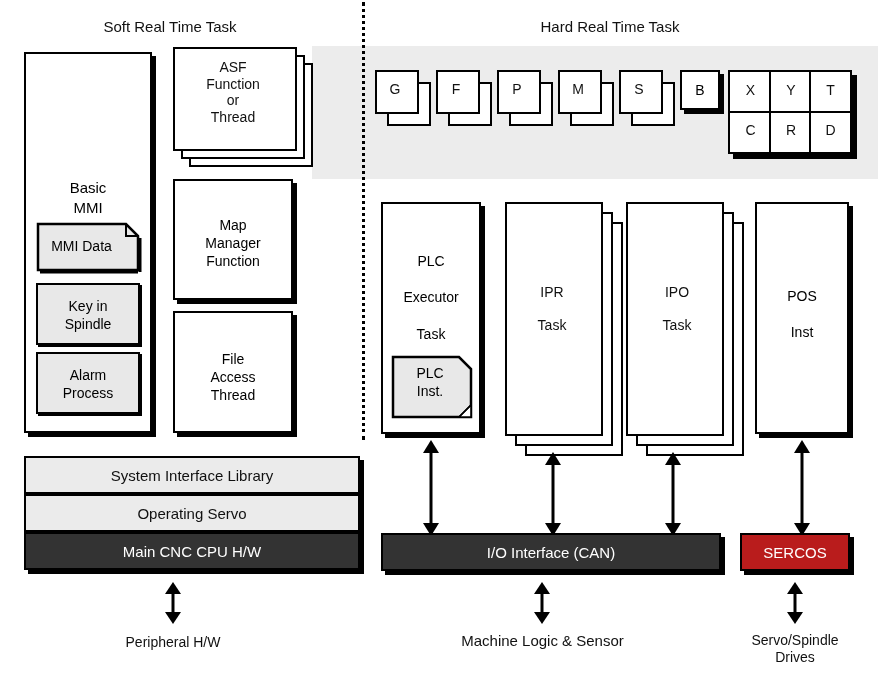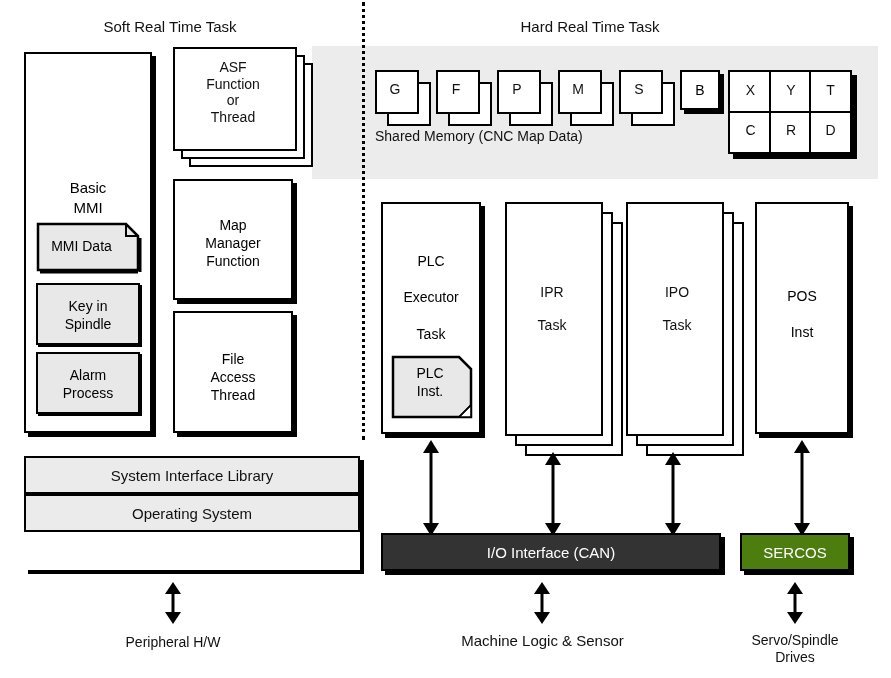--- a/index.html
+++ b/index.html
@@ -78,38 +78,38 @@
 
   
   .bar{
     border:2px solid #000;
     display:flex;align-items:center;justify-content:center;
     font-size:15px;
     box-sizing:border-box;
   }
   .bar.light{background:#ebebeb;color:#111;}
   .bar.dark{background:#333333;color:#fff;}
-  .bar.black{background:#4d7c0f;color:#fff;}
+  .bar.black{background:#b91c1c;color:#fff;}
 
   .stackgroup{box-shadow:4px 4px 0 0 #000;}
 
   
   .arrow svg{display:block;overflow:visible;}
 </style>
 </head>
 <body>
 
 <div id="stage">
 
   <div class="abs graypanel" style="left:312px;top:46px;width:566px;height:133px;"></div>
 
   <div class="abs divider" style="left:362px;top:2px;height:438px;"></div>
 
   <div class="lbl hdr" style="left:10px;top:18px;width:320px;">Soft Real Time Task</div>
-  <div class="lbl hdr" style="left:460px;top:18px;width:260px;">Hard Real Time Task</div>
+  <div class="lbl hdr" style="left:480px;top:18px;width:260px;">Hard Real Time Task</div>
 
   <div class="abs box" style="left:24px;top:52px;width:128px;height:381px;">
     <div class="t big" style="top:124px;">Basic
 MMI</div>
   </div>
 
   <div class="docshape" style="left:36px;top:222px;width:104px;height:54px;">
     <svg width="108" height="58" viewBox="0 0 108 58">
       <path d="M2 2 H 90 L 102 14 V 48 H 2 Z" fill="#e8e8e8" stroke="#000" stroke-width="2.5"></path>
       <path d="M90 2 L 90 14 L 102 14" fill="none" stroke="#000" stroke-width="2"></path>
@@ -148,21 +148,24 @@
     <div class="t cap" style="top:37px;">File
 Access
 Thread</div>
   </div>
 
   <div class="abs stackgroup" style="left:24px;top:456px;width:336px;height:114px;">
     <div class="bar light" style="position:absolute;left:0;top:0;width:336px;height:38px;">
       <span>System Interface Library</span>
     </div>
     <div class="bar light" style="position:absolute;left:0;top:38px;width:336px;height:38px;">
-      <span>Operating System</span>
+      <span>Operating Servo</span>
+    </div>
+    <div class="bar dark" style="position:absolute;left:0;top:76px;width:336px;height:38px;">
+      <span>Main CNC CPU H/W</span>
     </div>
   </div>
 
   <div class="abs arrow" style="left:161px;top:582px;width:24px;height:42px;">
     <svg width="24" height="42" viewBox="0 0 24 42">
       <line x1="12" y1="6" x2="12" y2="36" stroke="#000" stroke-width="3"></line>
       <polygon points="12,0 4,12 20,12" fill="#000"></polygon>
       <polygon points="12,42 4,30 20,30" fill="#000"></polygon>
     </svg>
   </div>
@@ -195,21 +198,20 @@
   <div class="stack" style="left:619px;top:70px;width:52px;height:52px;">
     <div class="sheet" style="left:12px;top:12px;width:40px;height:40px;"></div>
     <div class="sheet" style="left:0;top:0;width:40px;height:40px;"></div>
     <div class="lbl cap" style="left:0;top:11px;width:40px;">S</div>
   </div>
 
   <div class="abs box" style="left:680px;top:70px;width:40px;height:40px;">
     <div class="t cap" style="top:9px;">B</div>
   </div>
 
-  <div class="lbl cap" style="left:375px;top:128px;width:330px;text-align:left;">Shared Memory (CNC Map Data)</div>
 
   <div class="abs box noshadow" style="left:728px;top:70px;width:124px;height:84px;box-shadow:5px 5px 0 0 #000;">
     <div class="abs" style="left:0;top:0;width:41px;height:41px;border-right:2px solid #000;border-bottom:2px solid #000;">
       <div class="lbl cap" style="left:0;top:10px;width:41px;">X</div>
     </div>
     <div class="abs" style="left:41px;top:0;width:40px;height:41px;border-right:2px solid #000;border-bottom:2px solid #000;">
       <div class="lbl cap" style="left:0;top:10px;width:40px;">Y</div>
     </div>
     <div class="abs" style="left:81px;top:0;width:39px;height:41px;border-bottom:2px solid #000;">
       <div class="lbl cap" style="left:0;top:10px;width:39px;">T</div>

